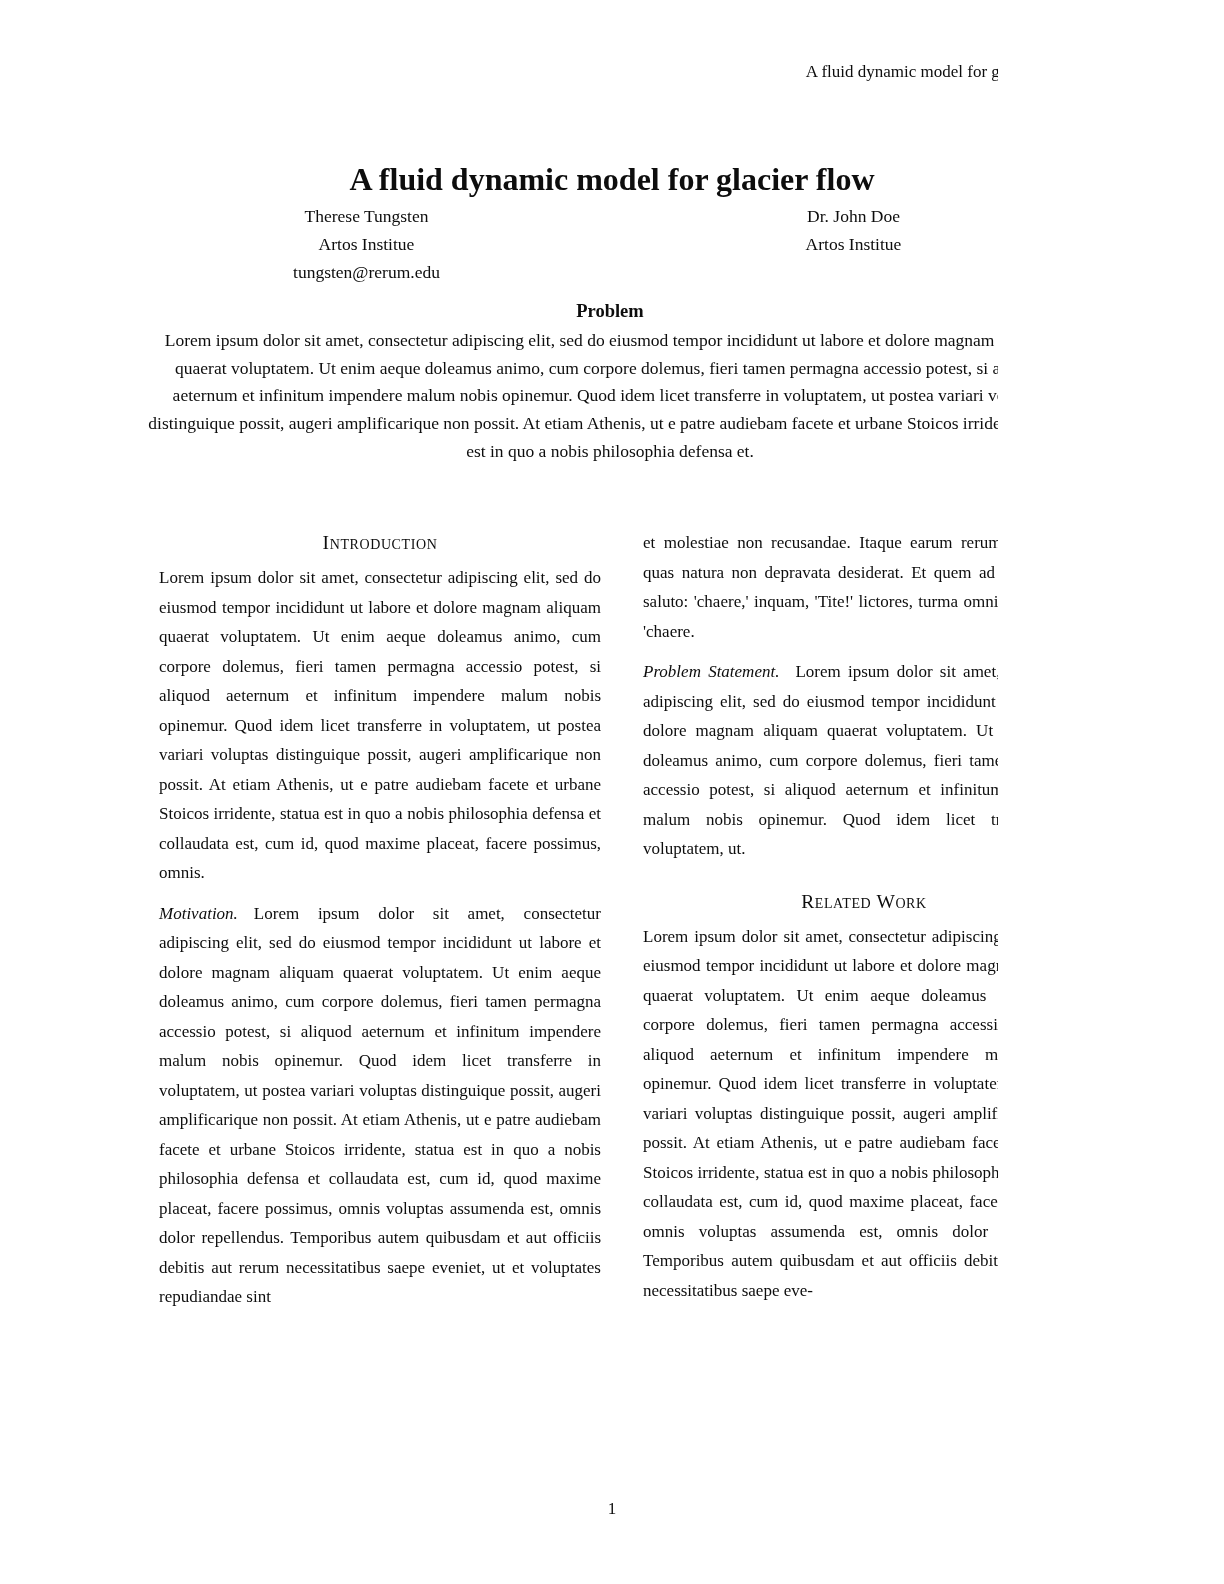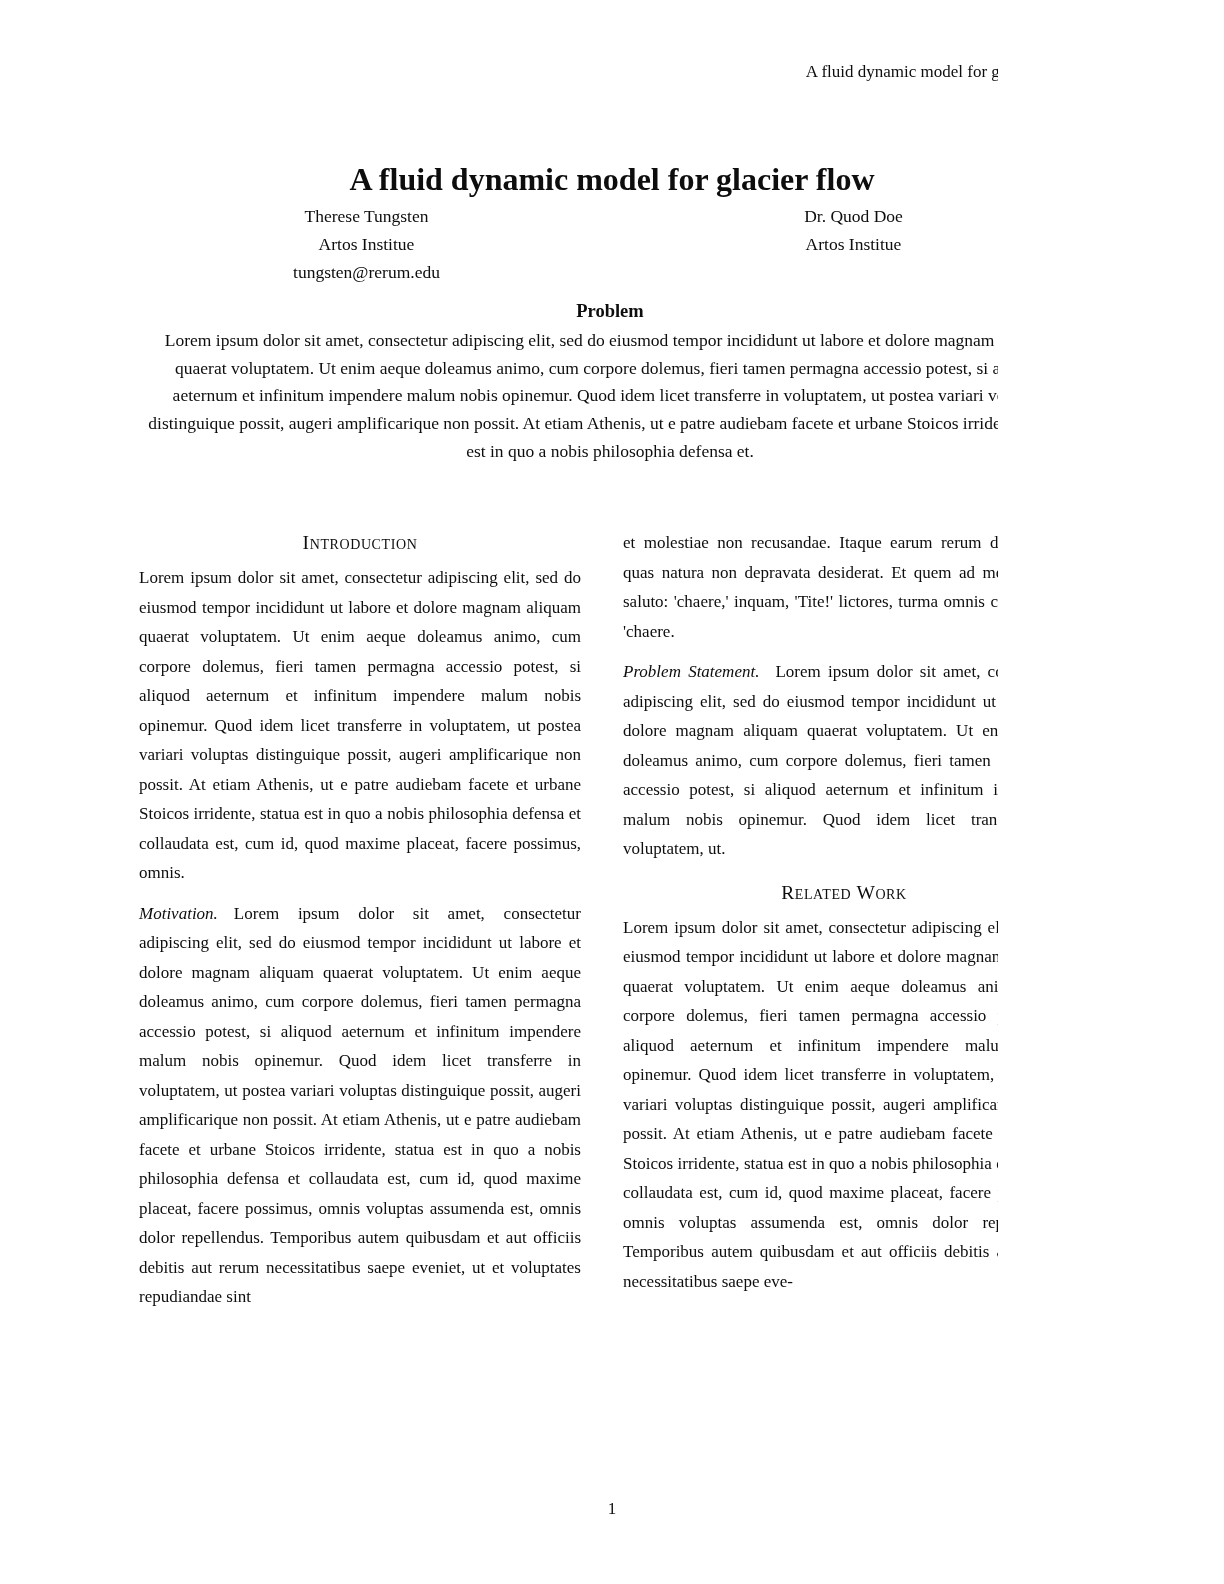--- a/index.html
+++ b/index.html
@@ -65,40 +65,40 @@
     top: 327px;
     left: 147px;
     width: 926px;
     text-align: center;
     font-size: 17.5px;
     line-height: 27.7px;
   }
   .body-columns {
     position: absolute;
     top: 528px;
-    left: 139px;
+    left: 159px;
     width: 926px;
     display: flex;
     gap: 42px;
   }
   .col {
     flex: 1 1 50%;
     min-width: 0;
   }
   .section-heading {
     margin: 0 0 5px 0;
     text-align: center;
     font-variant: small-caps;
     font-weight: 500;
     font-size: 19.5px;
     line-height: 30px;
     letter-spacing: 0.6px;
   }
   .section-heading.spaced-above {
-    margin-top: 14px;
+    margin-top: 23px;
   }
   .body-columns p {
     margin: 0;
     text-align: justify;
     font-size: 17px;
     line-height: 29.5px;
     hyphens: auto;
     -webkit-hyphens: auto;
     overflow-wrap: break-word;
   }
@@ -128,21 +128,21 @@
 
   <h1 class="paper-title">A fluid dynamic model for glacier flow</h1>
 
   <div class="authors">
     <div class="author">
       <div>Therese Tungsten</div>
       <div>Artos Institue</div>
       <div>tungsten@rerum.edu</div>
     </div>
     <div class="author">
-      <div>Dr. Quod Doe</div>
+      <div>Dr. John Doe</div>
       <div>Artos Institue</div>
     </div>
   </div>
 
   <div class="abstract-heading">Problem</div>
 
   <div class="abstract-text">Lorem ipsum dolor sit amet, consectetur adipiscing elit, sed do eiusmod tempor incididunt ut labore et dolore magnam aliquam quaerat voluptatem. Ut enim aeque doleamus animo, cum corpore dolemus, fieri tamen permagna accessio potest, si aliquod aeternum et infinitum impendere malum nobis opinemur. Quod idem licet transferre in voluptatem, ut postea variari voluptas distinguique possit, augeri amplificarique non possit. At etiam Athenis, ut e patre audiebam facete et urbane Stoicos irridente, statua est in quo a nobis philosophia defensa et.</div>
 
   <div class="body-columns">
 

